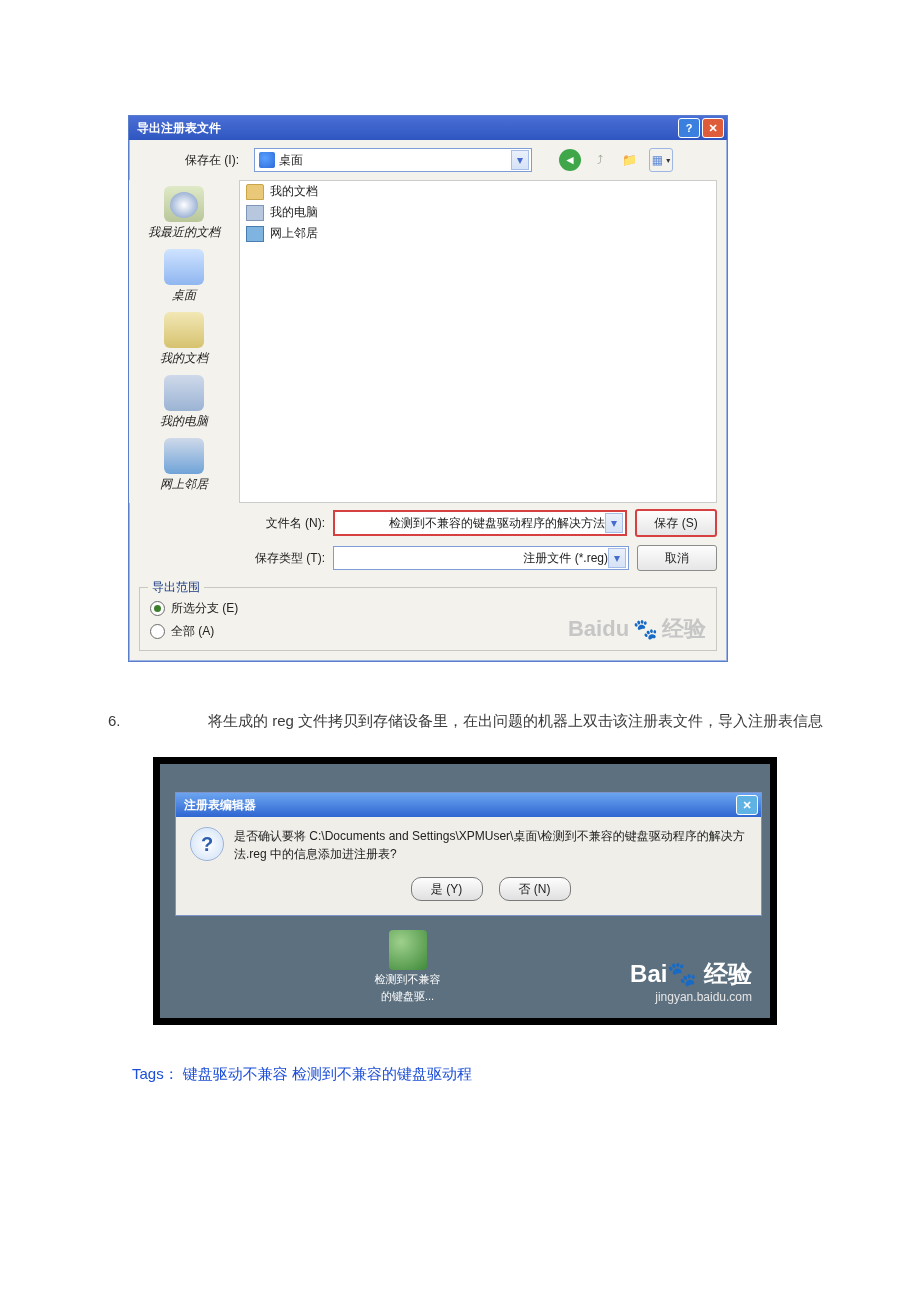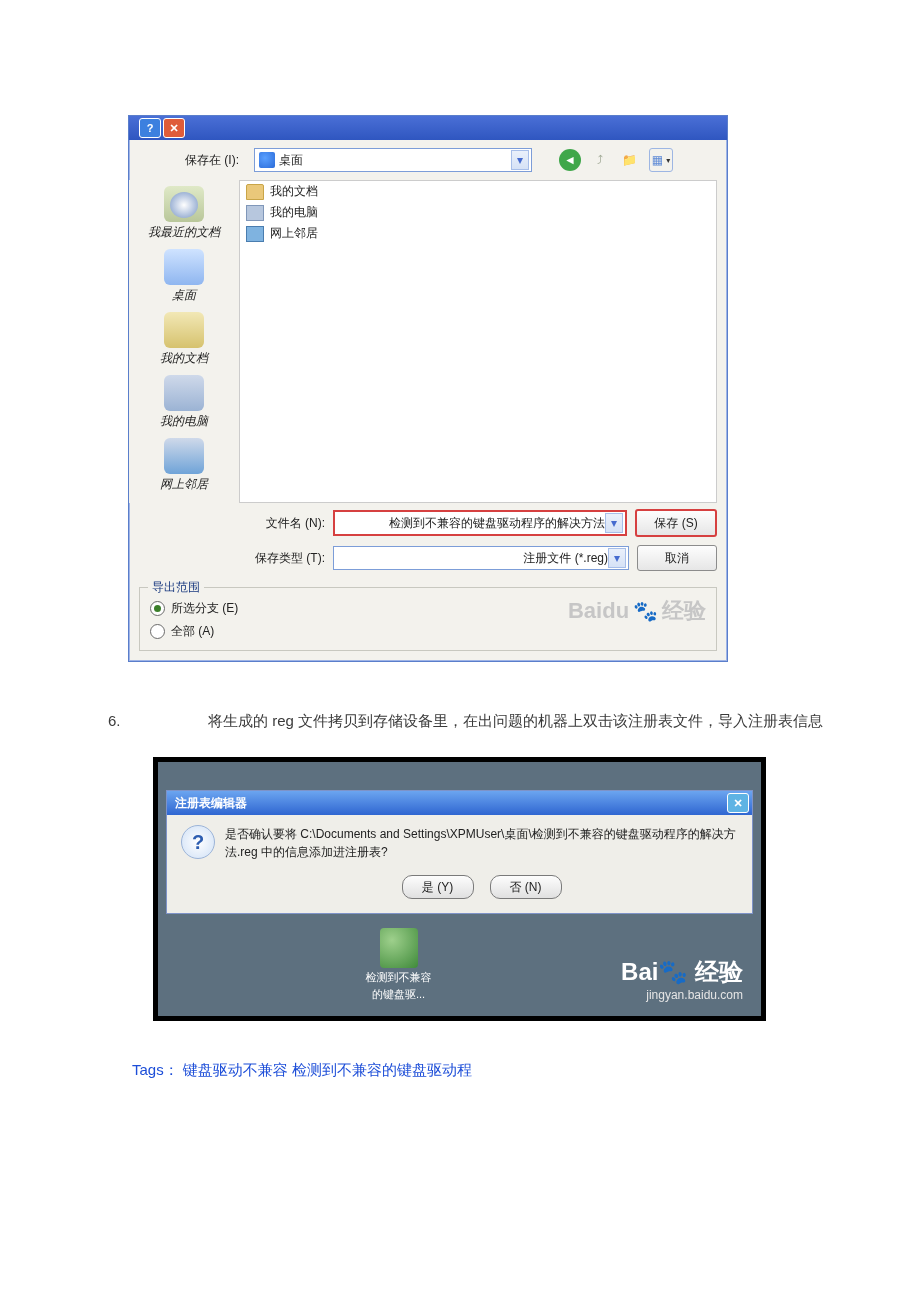--- a/index.html
+++ b/index.html
@@ -161,40 +161,41 @@
   }
   .radio .dot{width:7px;height:7px;border-radius:50%;background:#3b7f2a;}
   .path-inp {
     display:block; margin-top:6px;
     border:1px solid #7c9dd8; background:#fff; height:22px;
     padding:0 6px; font-family: "Courier New", monospace;
     display:flex; align-items:center;
     border:2px solid #d64040;
   }
   .wm1 {
-    position:absolute; right:10px; bottom:24px;
+    position:absolute; right:10px; bottom:6px;
     color:#c6c6c6; font-size:22px; font-weight:bold;
     display:flex; align-items:center; gap:4px;
   }
   .wm1 .paw{ font-size:20px; color:#c6c6c6; }
 
   
   .step {
     display:flex; gap:80px;
     margin: 50px 0 0 108px;
     font-size:15px; color:#3a3a3a;
   }
   .step .num{ width:20px; }
 
   
   .shot2 {
     width: 603px;
     margin: 26px 0 7px 153px;
-    border: 5px solid #000000;
+    border: 7px solid #000000;
     background:#5d707f;
+    padding-left:7px;
   }
   .shot2-inner { background:#5d707f; padding:0; }
   .dlg2 {
     margin:28px 8px 10px;
     background:#efeee9;
     border:1px solid #7e93c8;
   }
   .dlg2 .title-bar {
     height:24px;
     background: linear-gradient(#6ba5f0, #2f66d1);
@@ -235,20 +236,21 @@
     font-size:15px; color:#1d4ed8;
   }
 </style>
 </head>
 <body>
 
 <div class="page">
 
   <div class="dlg1">
     <div class="title-bar">
+      <span class="title-text">导出注册表文件</span>
       <span class="help-btn">?</span>
       <span class="close-btn">✕</span>
     </div>
 
     <div class="top-row">
       <span class="lbl">保存在 (I):</span>
       <div class="loc-dd">
         <span class="desk-ico"></span>
         <span class="dd-text">桌面</span>
         <span class="dd-arrow">▾</span>

